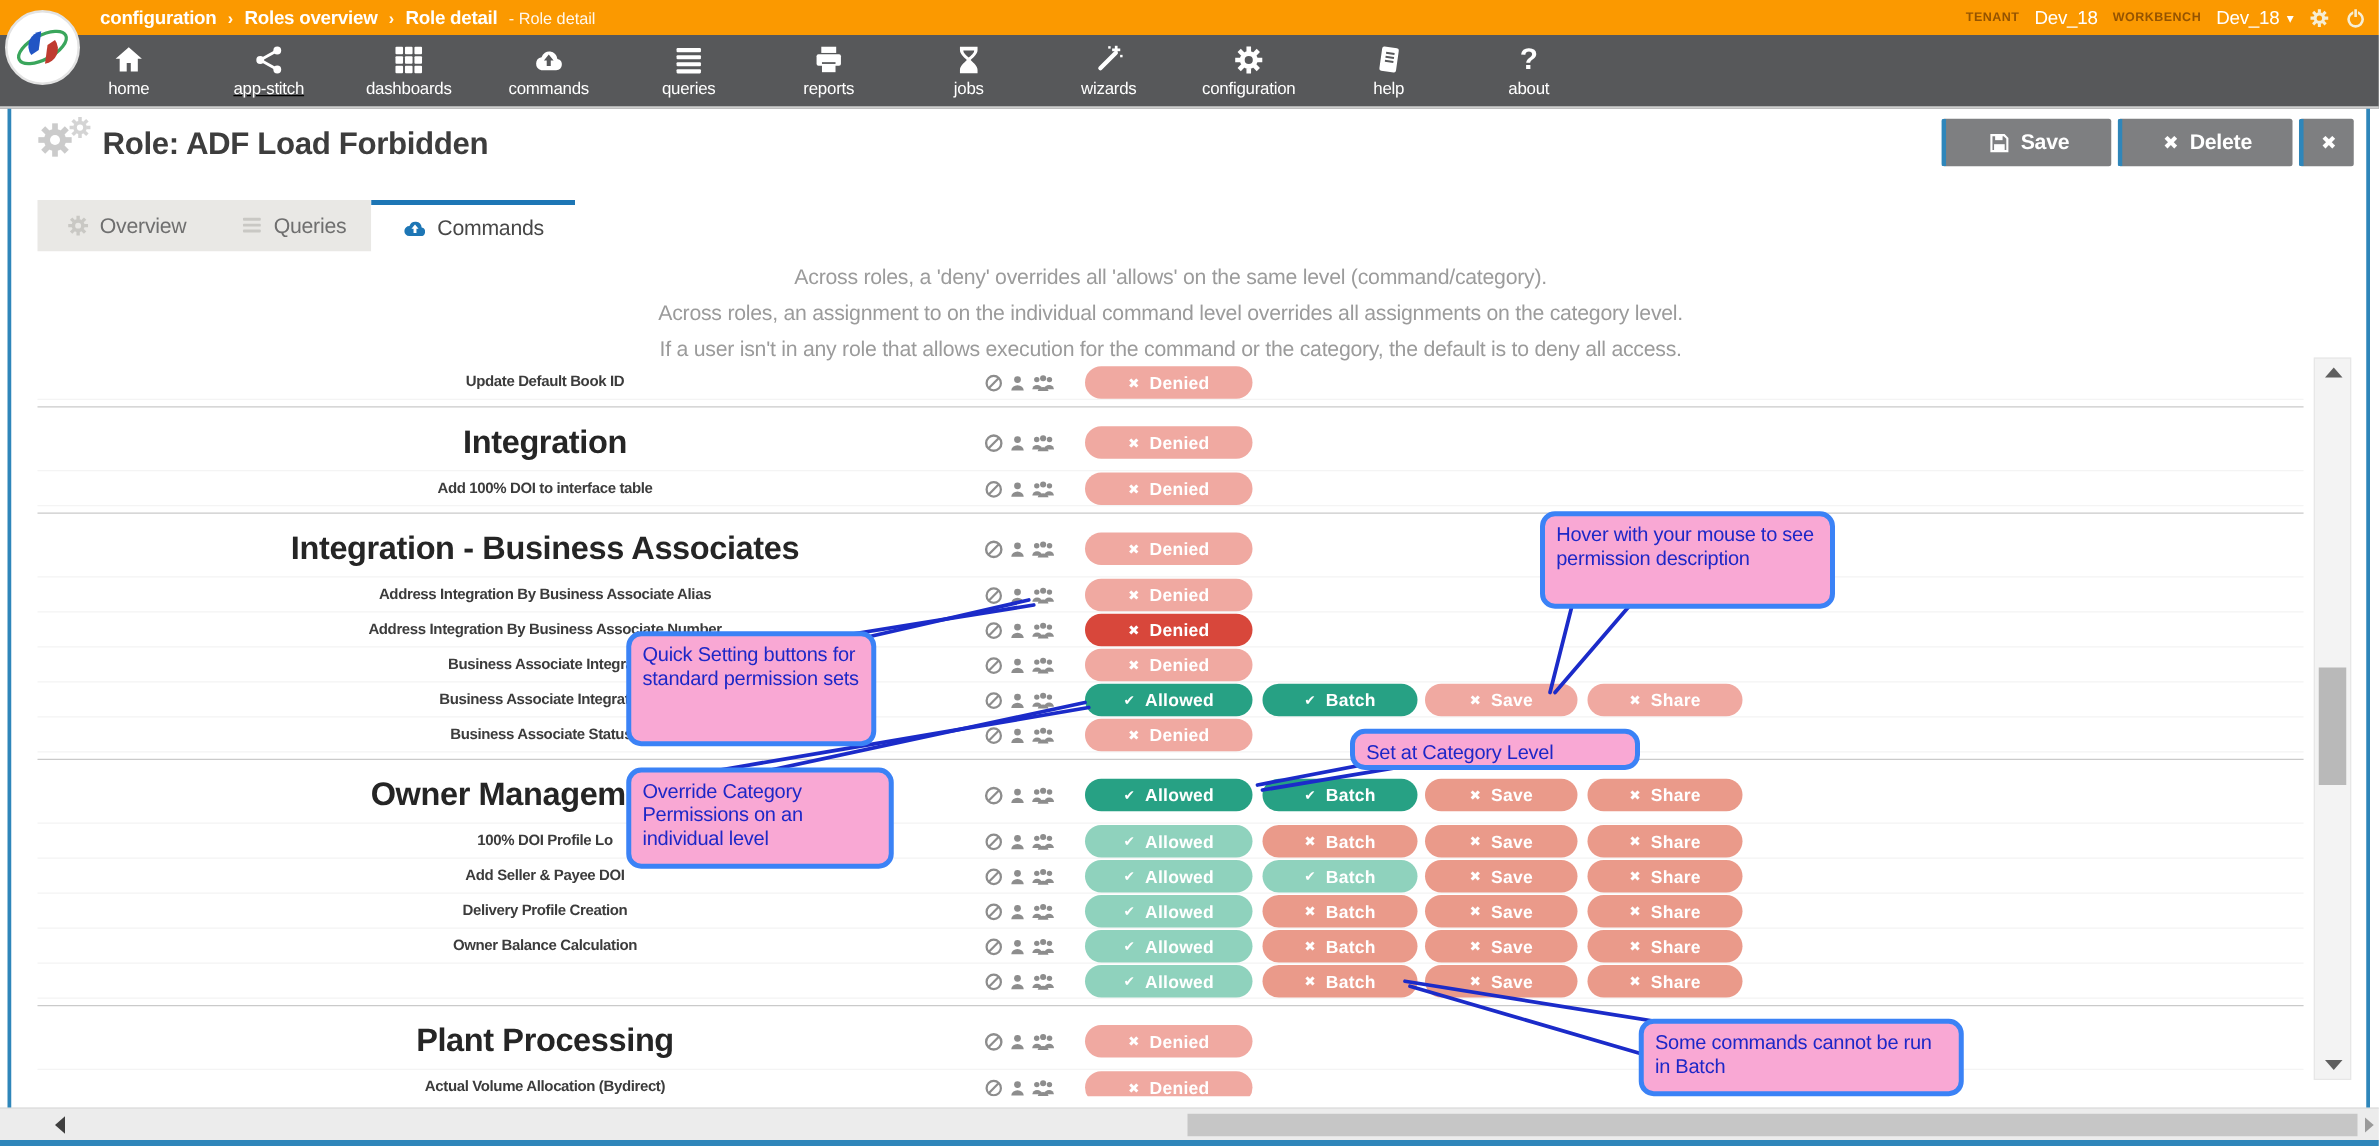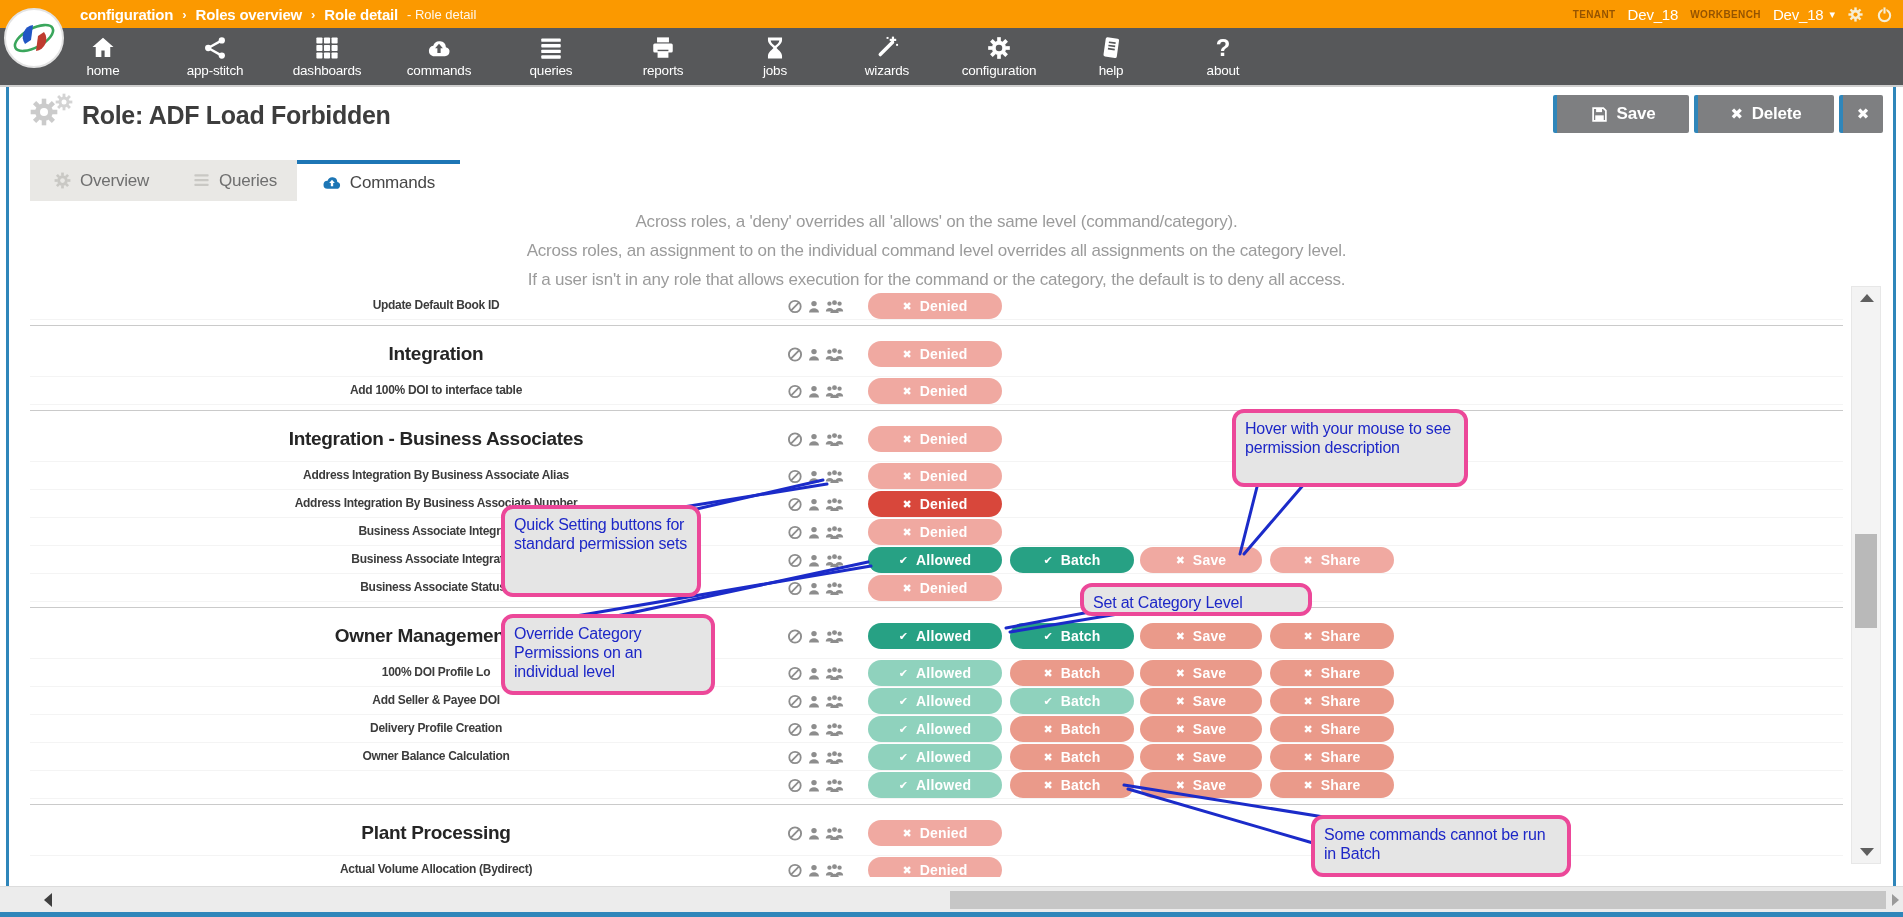--- a/index.html
+++ b/index.html
@@ -51,34 +51,34 @@
         justify-content:center;gap:9px;font-size:17px;color:#474747;cursor:pointer;letter-spacing:-0.2px;}
   .tab-ico{width:19px;height:19px;}
   
   .info-line{position:absolute;left:30px;width:1813px;text-align:center;font-size:17px;color:#9b9b9b;letter-spacing:-0.2px;}
   
   #table{position:absolute;left:0;top:292px;width:1843px;height:585px;overflow:hidden;z-index:2;}
   .row{position:relative;margin-left:30px;width:1813px;border-bottom:1px solid #f4f4f4;box-sizing:border-box;}
   .row.command{height:28px;} .row.category{height:46px;}
   .rowlabel{position:absolute;left:6px;width:800px;text-align:center;color:#3c3c3c;font-weight:bold;letter-spacing:-0.3px;}
   .command .rowlabel{font-size:12px;line-height:27px;}
-  .category .rowlabel{font-size:19px;line-height:45px;color:#252525;}
+  .category .rowlabel{font-size:26px;line-height:45px;color:#252525;}
   .icons{position:absolute;left:742px;width:72px;display:flex;align-items:center;justify-content:flex-end;gap:4px;}
   .command .icons{top:6px;height:16px;} .category .icons{top:13px;height:20px;}
   .icons svg{height:15px;cursor:pointer;} .category .icons svg{height:19px;}
   .pill{position:absolute;height:26px;border-radius:13px;color:#fff;display:flex;align-items:center;
         justify-content:center;gap:8px;cursor:pointer;}
   .command .pill{top:1px;} .category .pill{top:10px;}
   .pill .glyph{font-family:"DejaVu Sans",sans-serif;font-size:11px;font-weight:bold;}
   .pill .ptxt{font-size:14px;font-weight:bold;letter-spacing:.2px;}
   .denied-light{background:#f0a9a1;} .denied-medium{background:#ea9a8a;} .denied-solid{background:#d8473b;}
   .allowed-solid{background:#27a184;} .allowed-light{background:#8fd2bd;}
   .sep{height:5px;border-bottom:1px solid #cacaca;margin:0 0 5px 30px;width:1813px;}
   
-  .callout{position:absolute;background:#e5e5e5;border:4px solid #ec4899;border-radius:12px;color:#1d27c7;
+  .callout{position:absolute;background:#f9a8d4;border:4px solid #3b82f6;border-radius:12px;color:#1d27c7;
            font-size:16px;line-height:19px;padding:6px 9px;box-sizing:border-box;z-index:20;letter-spacing:-0.2px;}
   #tails{position:absolute;left:0;top:0;width:1903px;height:917px;z-index:15;pointer-events:none;}
   
   #vscroll{position:absolute;left:1851px;top:286px;width:30px;height:578px;background:#f3f3f3;
            border:1px solid #e7e7e7;box-sizing:border-box;z-index:3;}
   .varrow{position:absolute;left:8px;width:0;height:0;border-left:7px solid transparent;border-right:7px solid transparent;cursor:pointer;}
   #varrow-up{top:7px;border-bottom:8px solid #5f5f5f;}
   #varrow-down{bottom:7px;border-top:8px solid #5f5f5f;}
   #vthumb{position:absolute;left:3px;top:247px;width:22px;height:94px;background:#b9b9b9;cursor:grab;}
   #hscroll{position:absolute;left:0;top:886px;width:1903px;height:26px;background:#ececec;border-top:1px solid #dcdcdc;box-sizing:border-box;z-index:3;}
@@ -134,21 +134,21 @@
 
 <div id="navbar">
     <div class="nav-item" style="left: 47px;">
       <span>
         <svg viewBox="0 0 24 24" class="nav-icon">
           <path fill="#fff" d="M12 2.6L2.3 11h3v9.4h5.2v-6.2h3v6.2h5.2V11h3z"></path>
         </svg>
       </span>
       <span class="nav-label">home</span>
     </div>
-    <div class="nav-item" style="left: 159px;">
+    <div class="nav-item" style="left: 159px; text-decoration: underline;">
       <span>
         <svg viewBox="0 0 24 24" class="nav-icon">
           <g stroke="#fff" stroke-width="2.2">
             <line x1="18.3" y1="5" x2="5.7" y2="12"></line>
             <line x1="5.7" y1="12" x2="18.3" y2="19"></line>
           </g>
           <g fill="#fff">
             <circle cx="18.3" cy="5" r="2.9"></circle>
             <circle cx="5.7" cy="12" r="2.9"></circle>
             <circle cx="18.3" cy="19" r="2.9"></circle>

